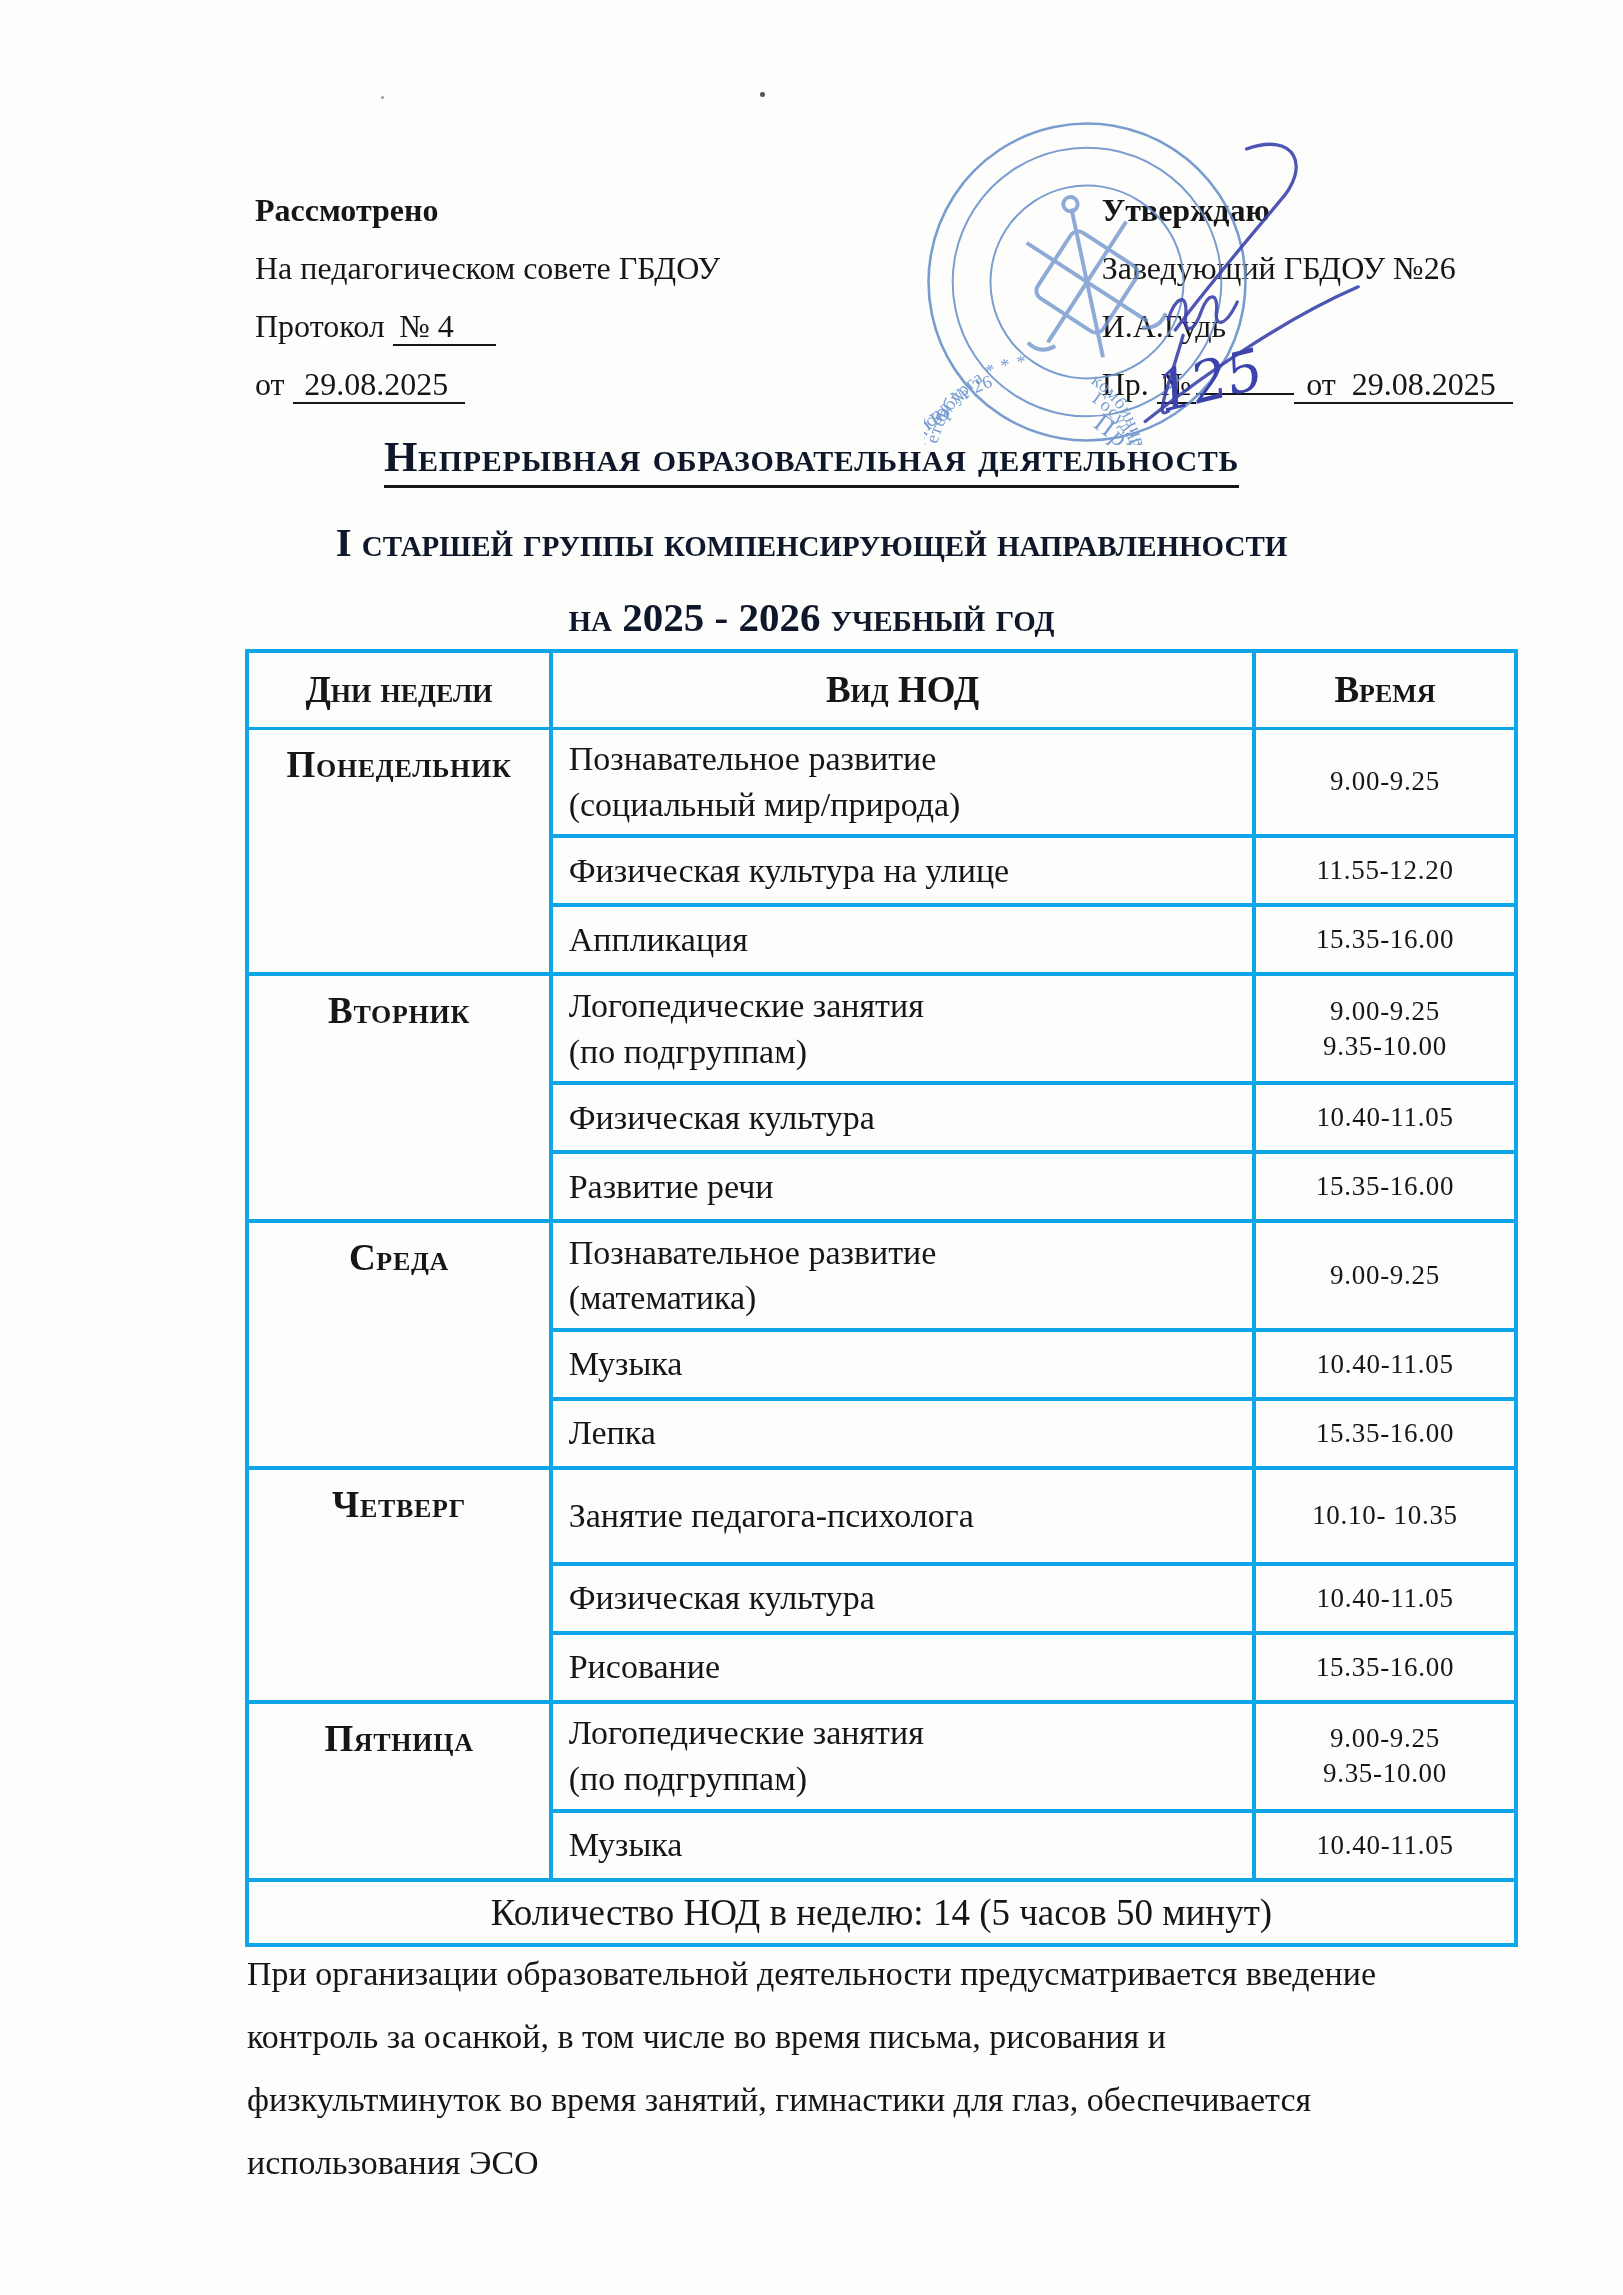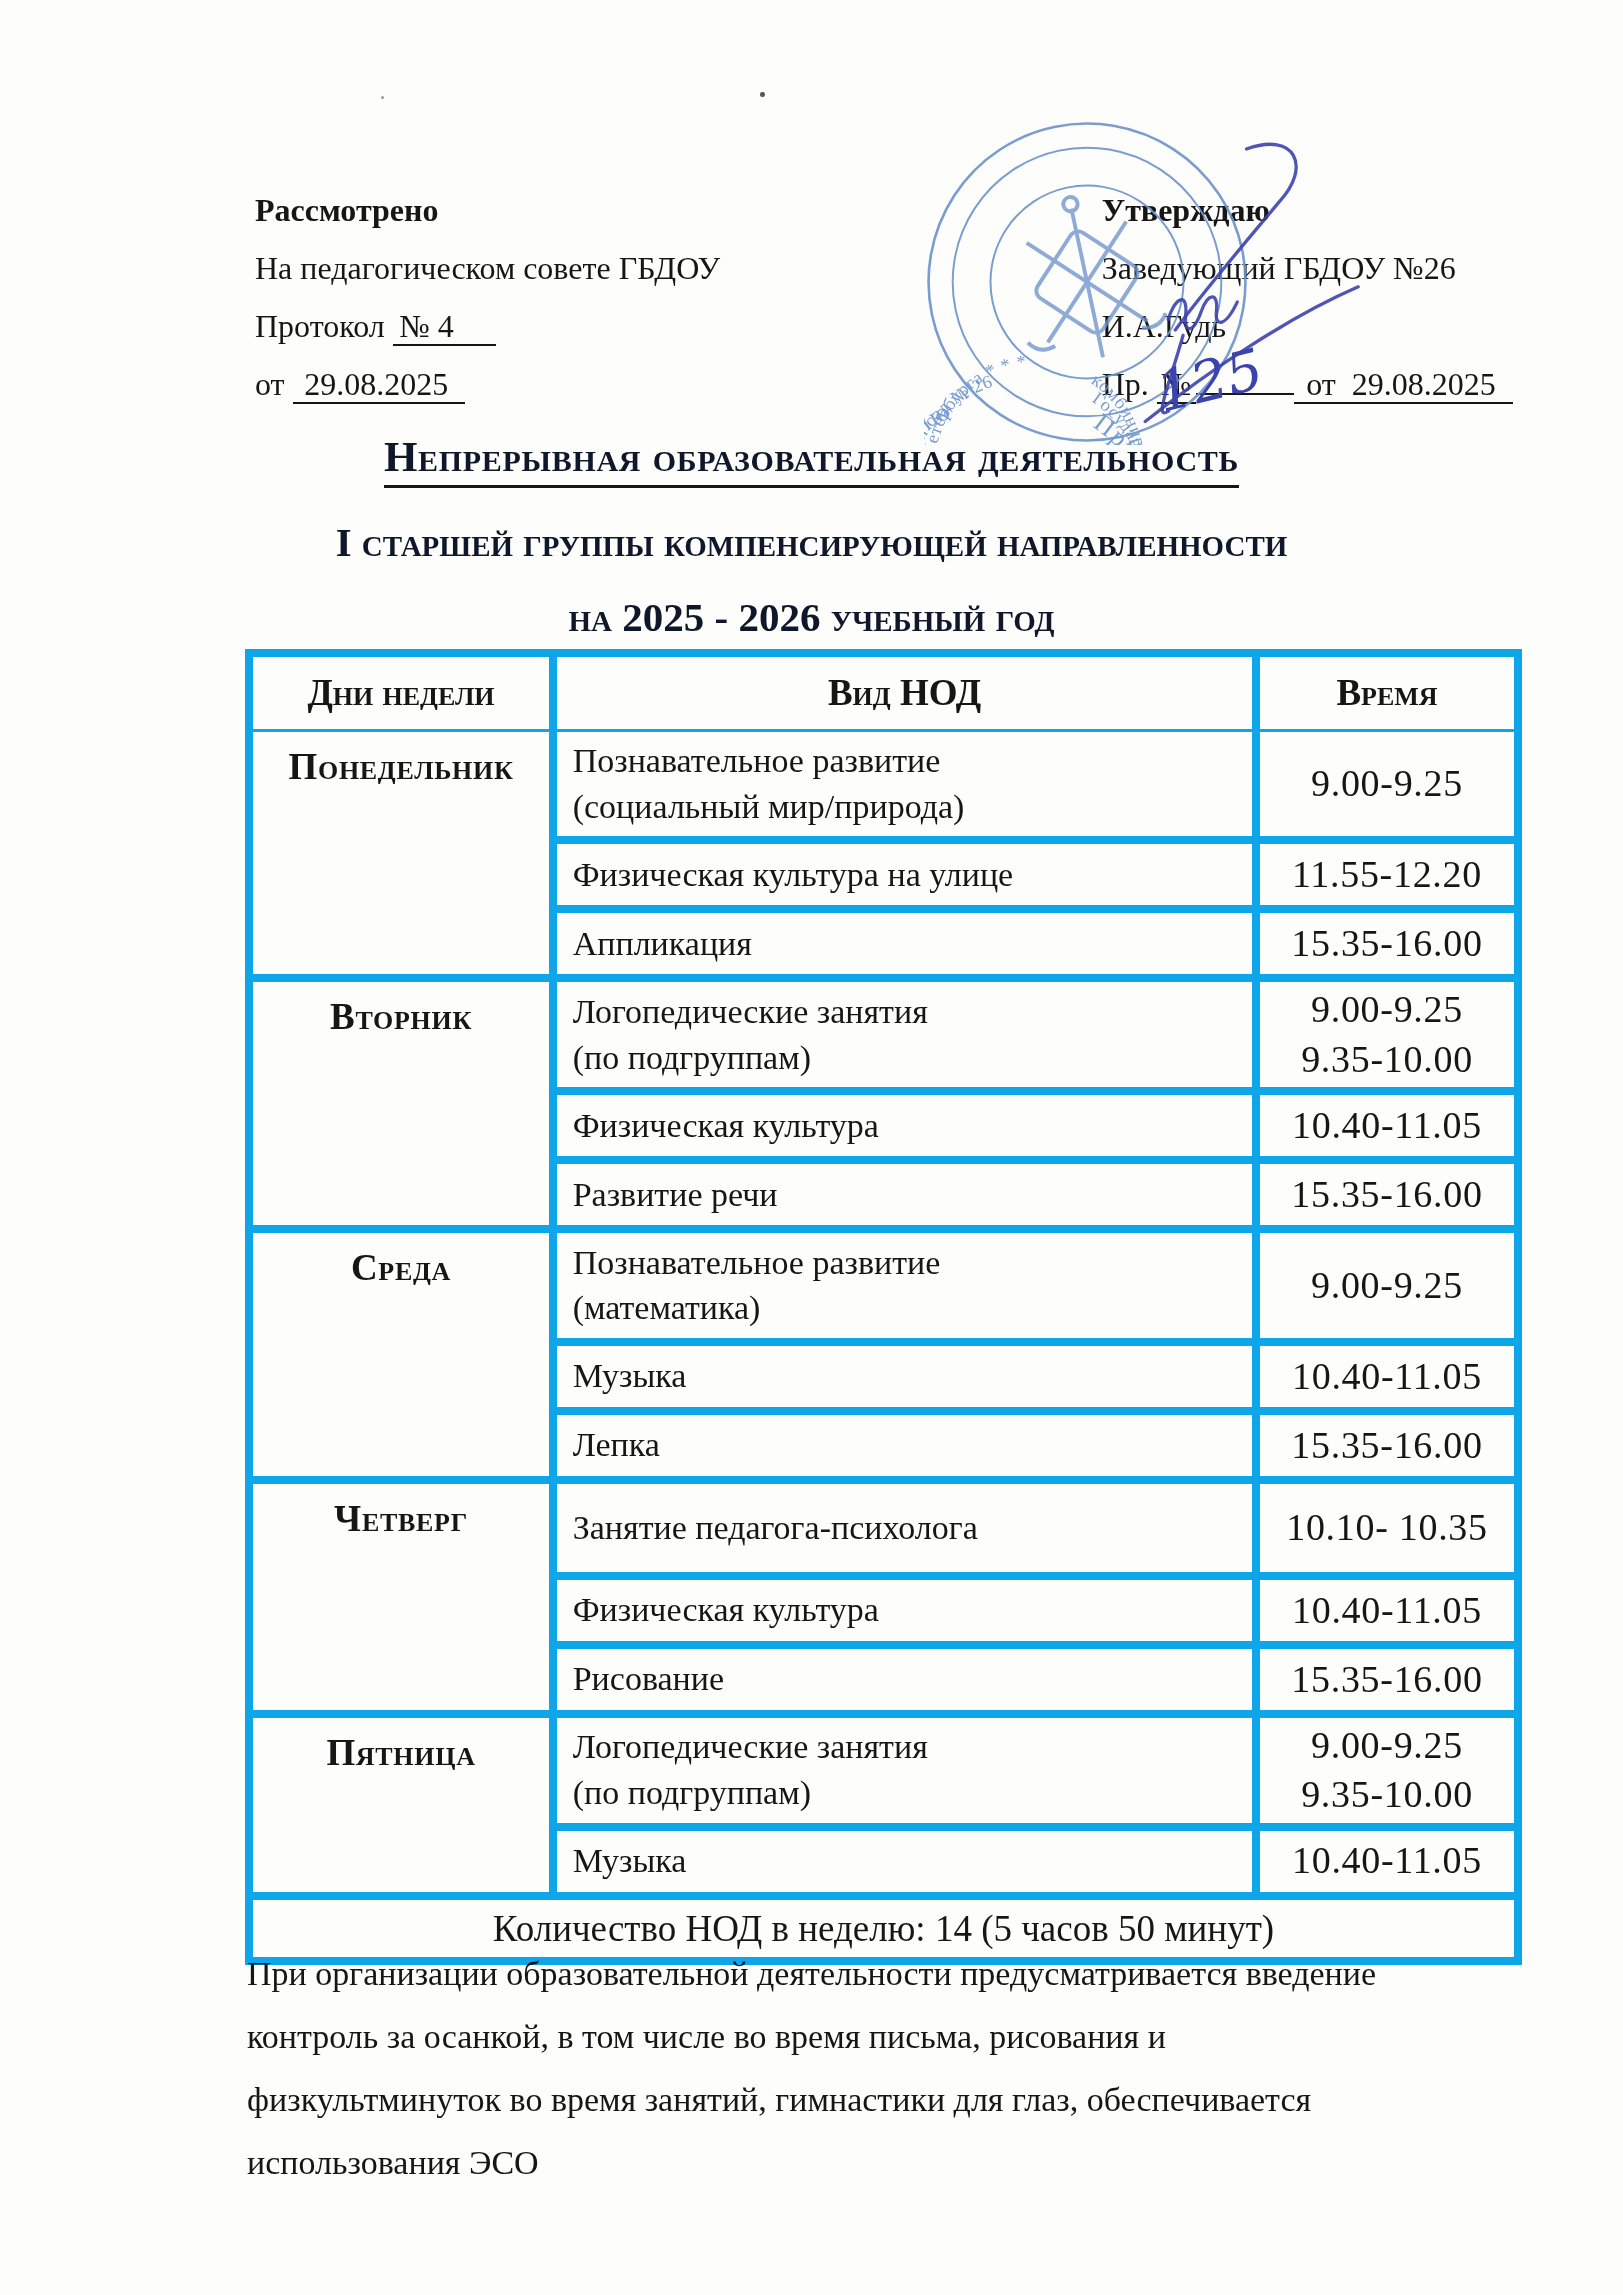--- a/index.html
+++ b/index.html
@@ -28,34 +28,34 @@
   
   .title-line{position:absolute;left:0;width:100%;text-align:center;font-weight:bold;
     font-variant:small-caps;color:#0f172a;white-space:nowrap;}
   .t1{top:432px;font-size:43px;letter-spacing:0.7px;}
   .t1 .u-title{display:inline-block;border-bottom:3.9px solid #161616;padding-bottom:3.9px;}
   .t2{top:518px;font-size:41px;}
   .t3{top:593px;font-size:41px;}
   
   table.schedule{position:absolute;left:245px;top:649px;width:1269px;border-collapse:collapse;
     table-layout:fixed;font-size:34px;}
-  .schedule td,.schedule th{border:8px solid #0ea5e9;overflow:hidden;}
+  .schedule td,.schedule th{border:4px solid #0ea5e9;overflow:hidden;}
   .schedule{border:3.3px solid #1a1a1a;}
   .schedule tr.gs td{border-top-width:3.3px;}
   .schedule th{border-bottom-width:3.3px;font-variant:small-caps;font-size:37px;
     font-weight:bold;text-align:center;}
   .hr{height:77px;}
   .r-d{height:99px;}  
   .r-s{height:69px;border-radius:26px;}  
   .r-t{height:96px;margin-top:9px;}  
   .r-sum{height:65px;}
   td.day{font-variant:small-caps;font-weight:bold;font-size:37px;text-align:center;
     vertical-align:top;padding-top:13px;letter-spacing:0.7px;}
   td.act{padding:6.5px 11.8px 6.5px 15.7px;vertical-align:middle;line-height:1.35;}
-  td.time{text-align:center;vertical-align:middle;font-size:38px;line-height:1.3;
+  td.time{text-align:center;vertical-align:middle;font-size:27px;line-height:1.3;
     letter-spacing:0.7px;}
   td.sum{text-align:center;font-size:37px;}
   
   .footnote{position:absolute;left:247px;top:1942px;font-size:34px;line-height:63px;}
   
   .speck{position:absolute;border-radius:50%;background:#555;}
   .speck1{left:760px;top:92px;width:4.6px;height:4.6px;}
   .speck2{left:381px;top:96px;width:3.3px;height:3.3px;background:#999;}
 </style>
 </head>

